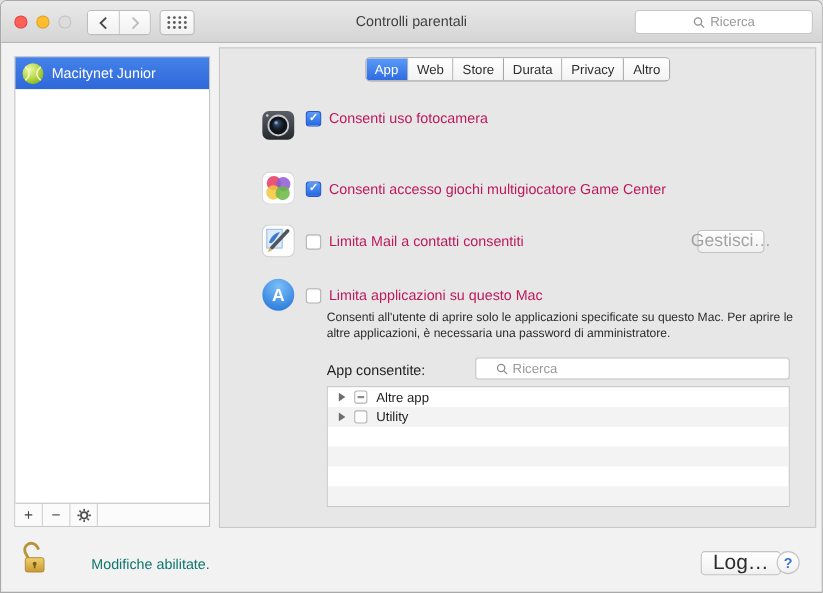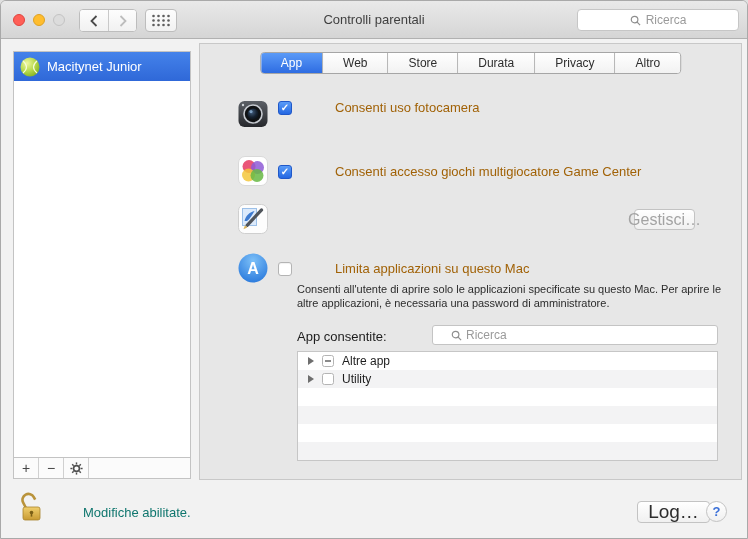--- a/index.html
+++ b/index.html
@@ -41,33 +41,33 @@
                     border-top:1px solid #c3c3c3; background:#fbfbfb; display:flex; }
   .sf-btn { width:25px; height:100%; border-right:1px solid #d0d0d0; display:flex;
             align-items:center; justify-content:center; font-size:14px; color:#454545; }
 
   
   .panel { position:absolute; left:198px; top:42px; width:543px; height:437px;
            background:#e7e7e7; border:1px solid #c8c8c8; }
   .tabs { position:absolute; top:8px; left:50%; transform:translateX(-50%); display:flex;
           height:22px; border:1px solid #a6a6a6; border-radius:4px; overflow:hidden;
           font-size:12px; background:#fff; }
-  .tab { padding:0 20px; line-height:20px; color:#2e2e2e; border-right:1px solid #a6a6a6;
+  .tab { padding:0 8px; line-height:20px; color:#2e2e2e; border-right:1px solid #a6a6a6;
          background:linear-gradient(#ffffff,#f2f2f2); white-space:nowrap; }
   .tab:last-child { border-right:none; }
   .tab.selected { background:linear-gradient(#5a9af7,#2e6ce2); color:#fff; }
 
   .s-icon { position:absolute; left:38px; width:30px; height:30px; }
   .cbrow { position:absolute; display:flex; align-items:center; gap:7px; }
   .cb { width:14px; height:14px; border-radius:3px; flex:0 0 auto; position:relative; }
   .cb.checked { background:linear-gradient(#5a9cf8,#2467e2); border:1px solid #2058c9; }
   .cb.checked::after { content:"✓"; position:absolute; left:0; top:0; width:12px; height:12px;
                        color:#fff; font-size:10px; font-weight:bold; line-height:12px; text-align:center; }
   .cb.un { background:#fff; border:1px solid #b4b4b4; box-shadow:inset 0 1px 1px rgba(0,0,0,.06); }
-  .cblabel { font-size:13px; color:#a16207; white-space:nowrap;margin-left:36px; }
+  .cblabel { font-size:13px; color:#be185d; white-space:nowrap; }
   .desc { position:absolute; font-size:11px; color:#2c2c2c; line-height:14px; }
   .mgbtn { position:absolute; left:434px; top:165px; width:61px; height:21px; border:1px solid #c3c3c3;
            border-radius:4px; background:linear-gradient(#ffffff,#f0f0f0); font-size:16px;
            color:#a3a3a3; display:flex; align-items:center; justify-content:center; }
   .aa-label { position:absolute; left:97px; top:285px; font-size:13px; color:#1d1d1d; }
   .appsearch { position:absolute; left:232px; top:281px; width:286px; height:20px; background:#fff;
                border:1px solid #c4c4c4; border-radius:3px; display:flex; align-items:center;
                gap:4px; padding-left:18px; }
   .appsearch span { font-size:12px; color:#9a9a9a; }
   .applist { position:absolute; left:97px; top:307px; width:421px; height:110px; background:#fff;
@@ -233,20 +233,24 @@
       <svg width="30" height="30" viewBox="0 0 30 30">
         <rect x="0.5" y="0.5" width="29" height="29" rx="6" fill="#fdfdfd" stroke="#cfcfcf"></rect>
         <rect x="4.5" y="4.5" width="14" height="17" fill="#dceafb" stroke="#9cc0e8"></rect>
         <path d="M6.5 17 C8 11 12 8 16.5 7 C14 11 12 15 9 17 Z" fill="#3e7bd0"></path>
         <g transform="rotate(43 15 15)">
           <rect x="13.4" y="1" width="3.2" height="24" rx="1.4" fill="#50555c"></rect>
           <path d="M13.4 25 L16.6 25 L15 29 Z" fill="#d8b25a"></path>
         </g>
       </svg>
     </div>
+    <div class="cbrow" style="left:78px; top:168px">
+      <span class="cb un"></span>
+      <span class="cblabel">Limita Mail a contatti consentiti</span>
+    </div>
     <div class="mgbtn">Gestisci…</div>
 
     <div class="s-icon" style="top:209px">
       <svg width="30" height="30" viewBox="0 0 30 30">
         <defs>
             <radialGradient id="as" cx="50%" cy="25%" r="90%">
               <stop offset="0" stop-color="#7cc0f8"></stop>
               <stop offset="100%" stop-color="#1e6fd8"></stop>
             </radialGradient>
           </defs>

